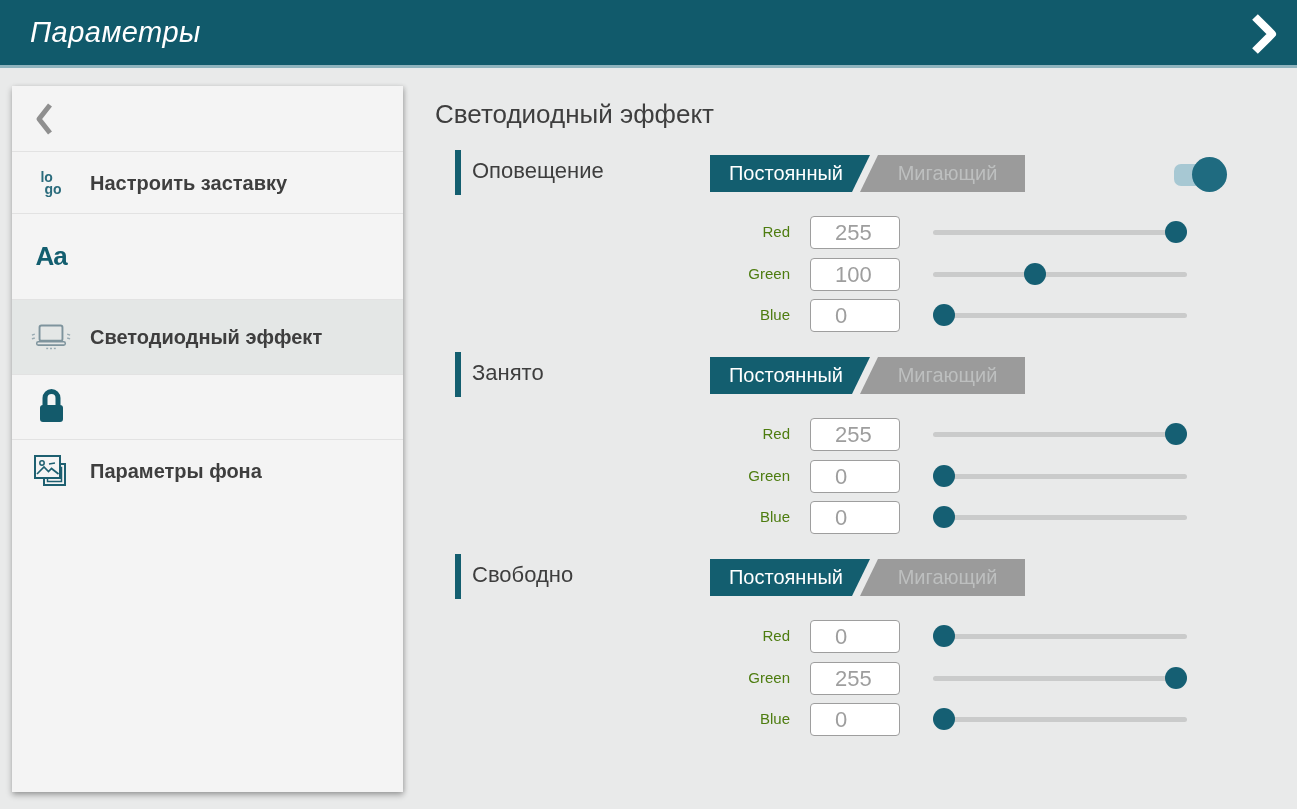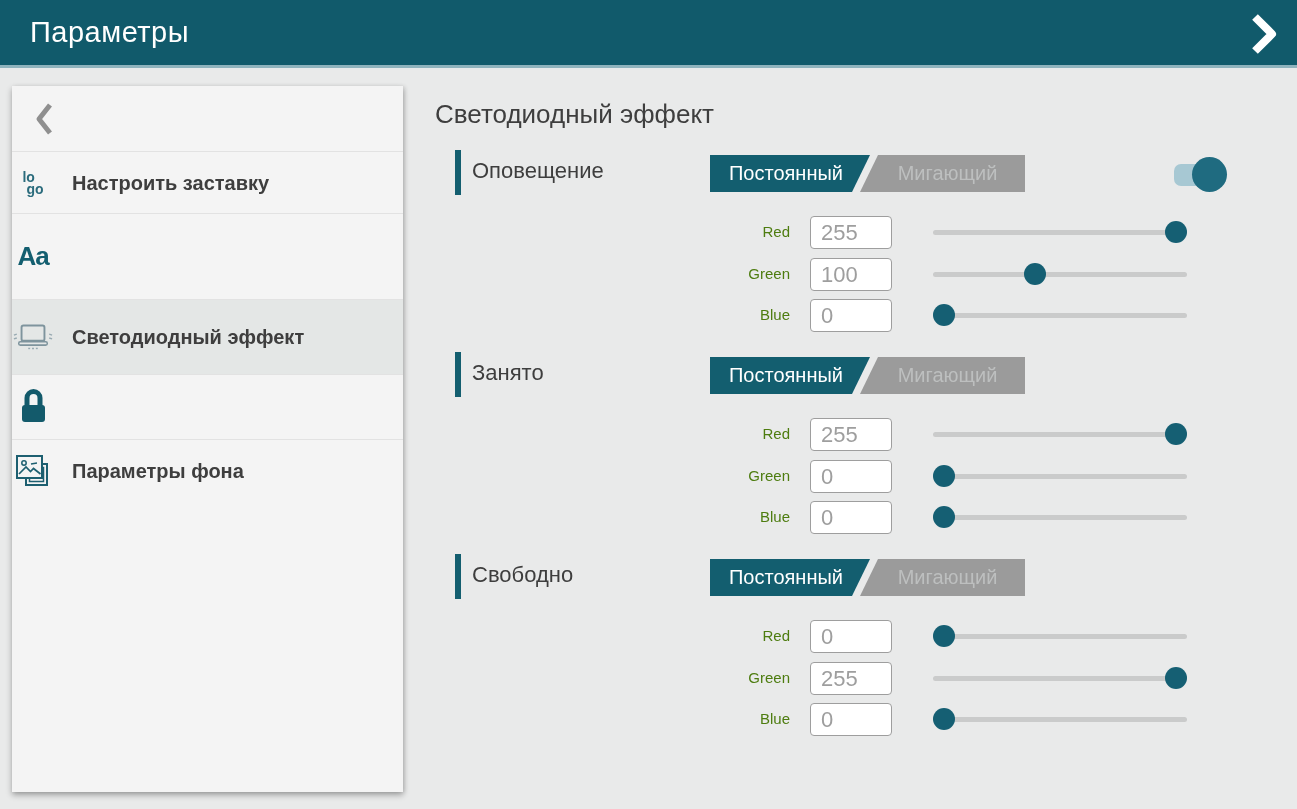--- a/index.html
+++ b/index.html
@@ -8,30 +8,30 @@
     --segment-inactive-bg:#9b9b9b; --segment-inactive-text:#bdbfbf;
     --slider-track:#cacbcb; --slider-thumb:#155f73; --toggle-track:#a7c8d3;
     --toggle-thumb:#1f6b80; --input-text:#9e9e9e; --text-dark:#3e3e3e;
   }
   *{box-sizing:border-box; margin:0; padding:0;}
   html,body{width:1297px;height:809px;overflow:hidden;}
   body{font-family:"Liberation Sans",sans-serif;background:var(--page-bg);position:relative;}
 
   
   .header{position:absolute;left:0;top:0;width:1297px;height:65px;background:var(--header-bg);
-          display:flex;align-items:center;}
+          display:flex;align-items:center;font-style:italic;}
   .header-strip{position:absolute;left:0;top:65px;width:1297px;height:3px;background:var(--header-accent-strip);}
   .header-title{color:#ffffff;font-size:29px;font-weight:400;margin-left:30px;letter-spacing:.5px;}
   .header-chevron{position:absolute;right:18px;top:12px;width:30px;height:44px;cursor:pointer;}
 
   
   .sidebar{position:absolute;left:12px;top:86px;width:391px;height:706px;background:var(--card-bg);
            box-shadow:0 3px 6px rgba(0,0,0,.32), 2px 0 4px rgba(0,0,0,.08);}
   .side-back{height:66px;display:flex;align-items:center;padding-left:22px;border-bottom:1px solid #e2e2e2;cursor:pointer;}
-  .side-item{display:flex;align-items:center;padding-left:0;padding-right:14px;border-bottom:1px solid #e2e2e2;cursor:pointer;}
+  .side-item{display:flex;align-items:center;padding-left:18px;padding-right:14px;border-bottom:1px solid #e2e2e2;cursor:pointer;}
   .side-item .icon-box{width:42px;min-width:42px;margin-right:18px;display:flex;align-items:center;justify-content:center;}
   .side-item .lbl{font-size:20px;line-height:26px;color:var(--text-dark);font-weight:bold;}
   .it1{height:62px;} .it2{height:86px;} .it3{height:75px;background:var(--selected-item-bg);}
   .it4{height:65px;} .it5{height:62px;border-bottom:none;}
   .logo-icon{color:#2a6b7c;font-size:14px;font-weight:600;line-height:12px;}
   .logo-icon span{display:block;}
   .logo-icon .g2{margin-left:4px;}
   .aa-icon{color:var(--accent-teal);font-size:26px;font-weight:700;letter-spacing:-1px;}
 
   
@@ -49,22 +49,22 @@
   .seg-txt.on{left:0;width:152px;color:#ffffff;}
   .seg-txt.off{left:160px;width:155px;color:var(--segment-inactive-text);}
 
   .toggle{position:absolute;left:1174px;top:8px;width:54px;height:40px;cursor:pointer;}
   .toggle-track{position:absolute;left:0;top:8px;width:40px;height:22px;border-radius:7px;background:var(--toggle-track);}
   .toggle-thumb{position:absolute;left:18px;top:1px;width:35px;height:35px;border-radius:50%;background:var(--toggle-thumb);}
 
   .rgb-row{position:absolute;left:0;width:1297px;height:33px;}
   .row0{top:68px;} .row1{top:110px;} .row2{top:151px;}
   .rgb-label{position:absolute;left:640px;width:150px;top:7px;text-align:right;font-size:15px;color:#4d7c0f;}
-  .rgb-input{position:absolute;left:810px;top:0;width:82px;height:33px;border:1.5px solid #9e9e9e;border-radius:4px;
-             background:#ffffff;color:var(--input-text);font-size:22px;padding-left:10px;
+  .rgb-input{position:absolute;left:810px;top:0;width:90px;height:33px;border:1.5px solid #9e9e9e;border-radius:4px;
+             background:#ffffff;color:var(--input-text);font-size:22px;padding-left:24px;
              font-family:"Liberation Sans",sans-serif;outline:none;}
   .slider{position:absolute;left:933px;top:0;width:254px;height:33px;cursor:pointer;}
   .slider-track{position:absolute;left:0;top:14px;width:254px;height:5px;border-radius:3px;background:var(--slider-track);}
   .slider-thumb{position:absolute;top:5px;width:22px;height:22px;border-radius:50%;background:var(--slider-thumb);}
 
   .s1{top:148px;} .s2{top:350px;} .s3{top:552px;}
   svg{display:block;}
 </style>
 </head>
 <body>

